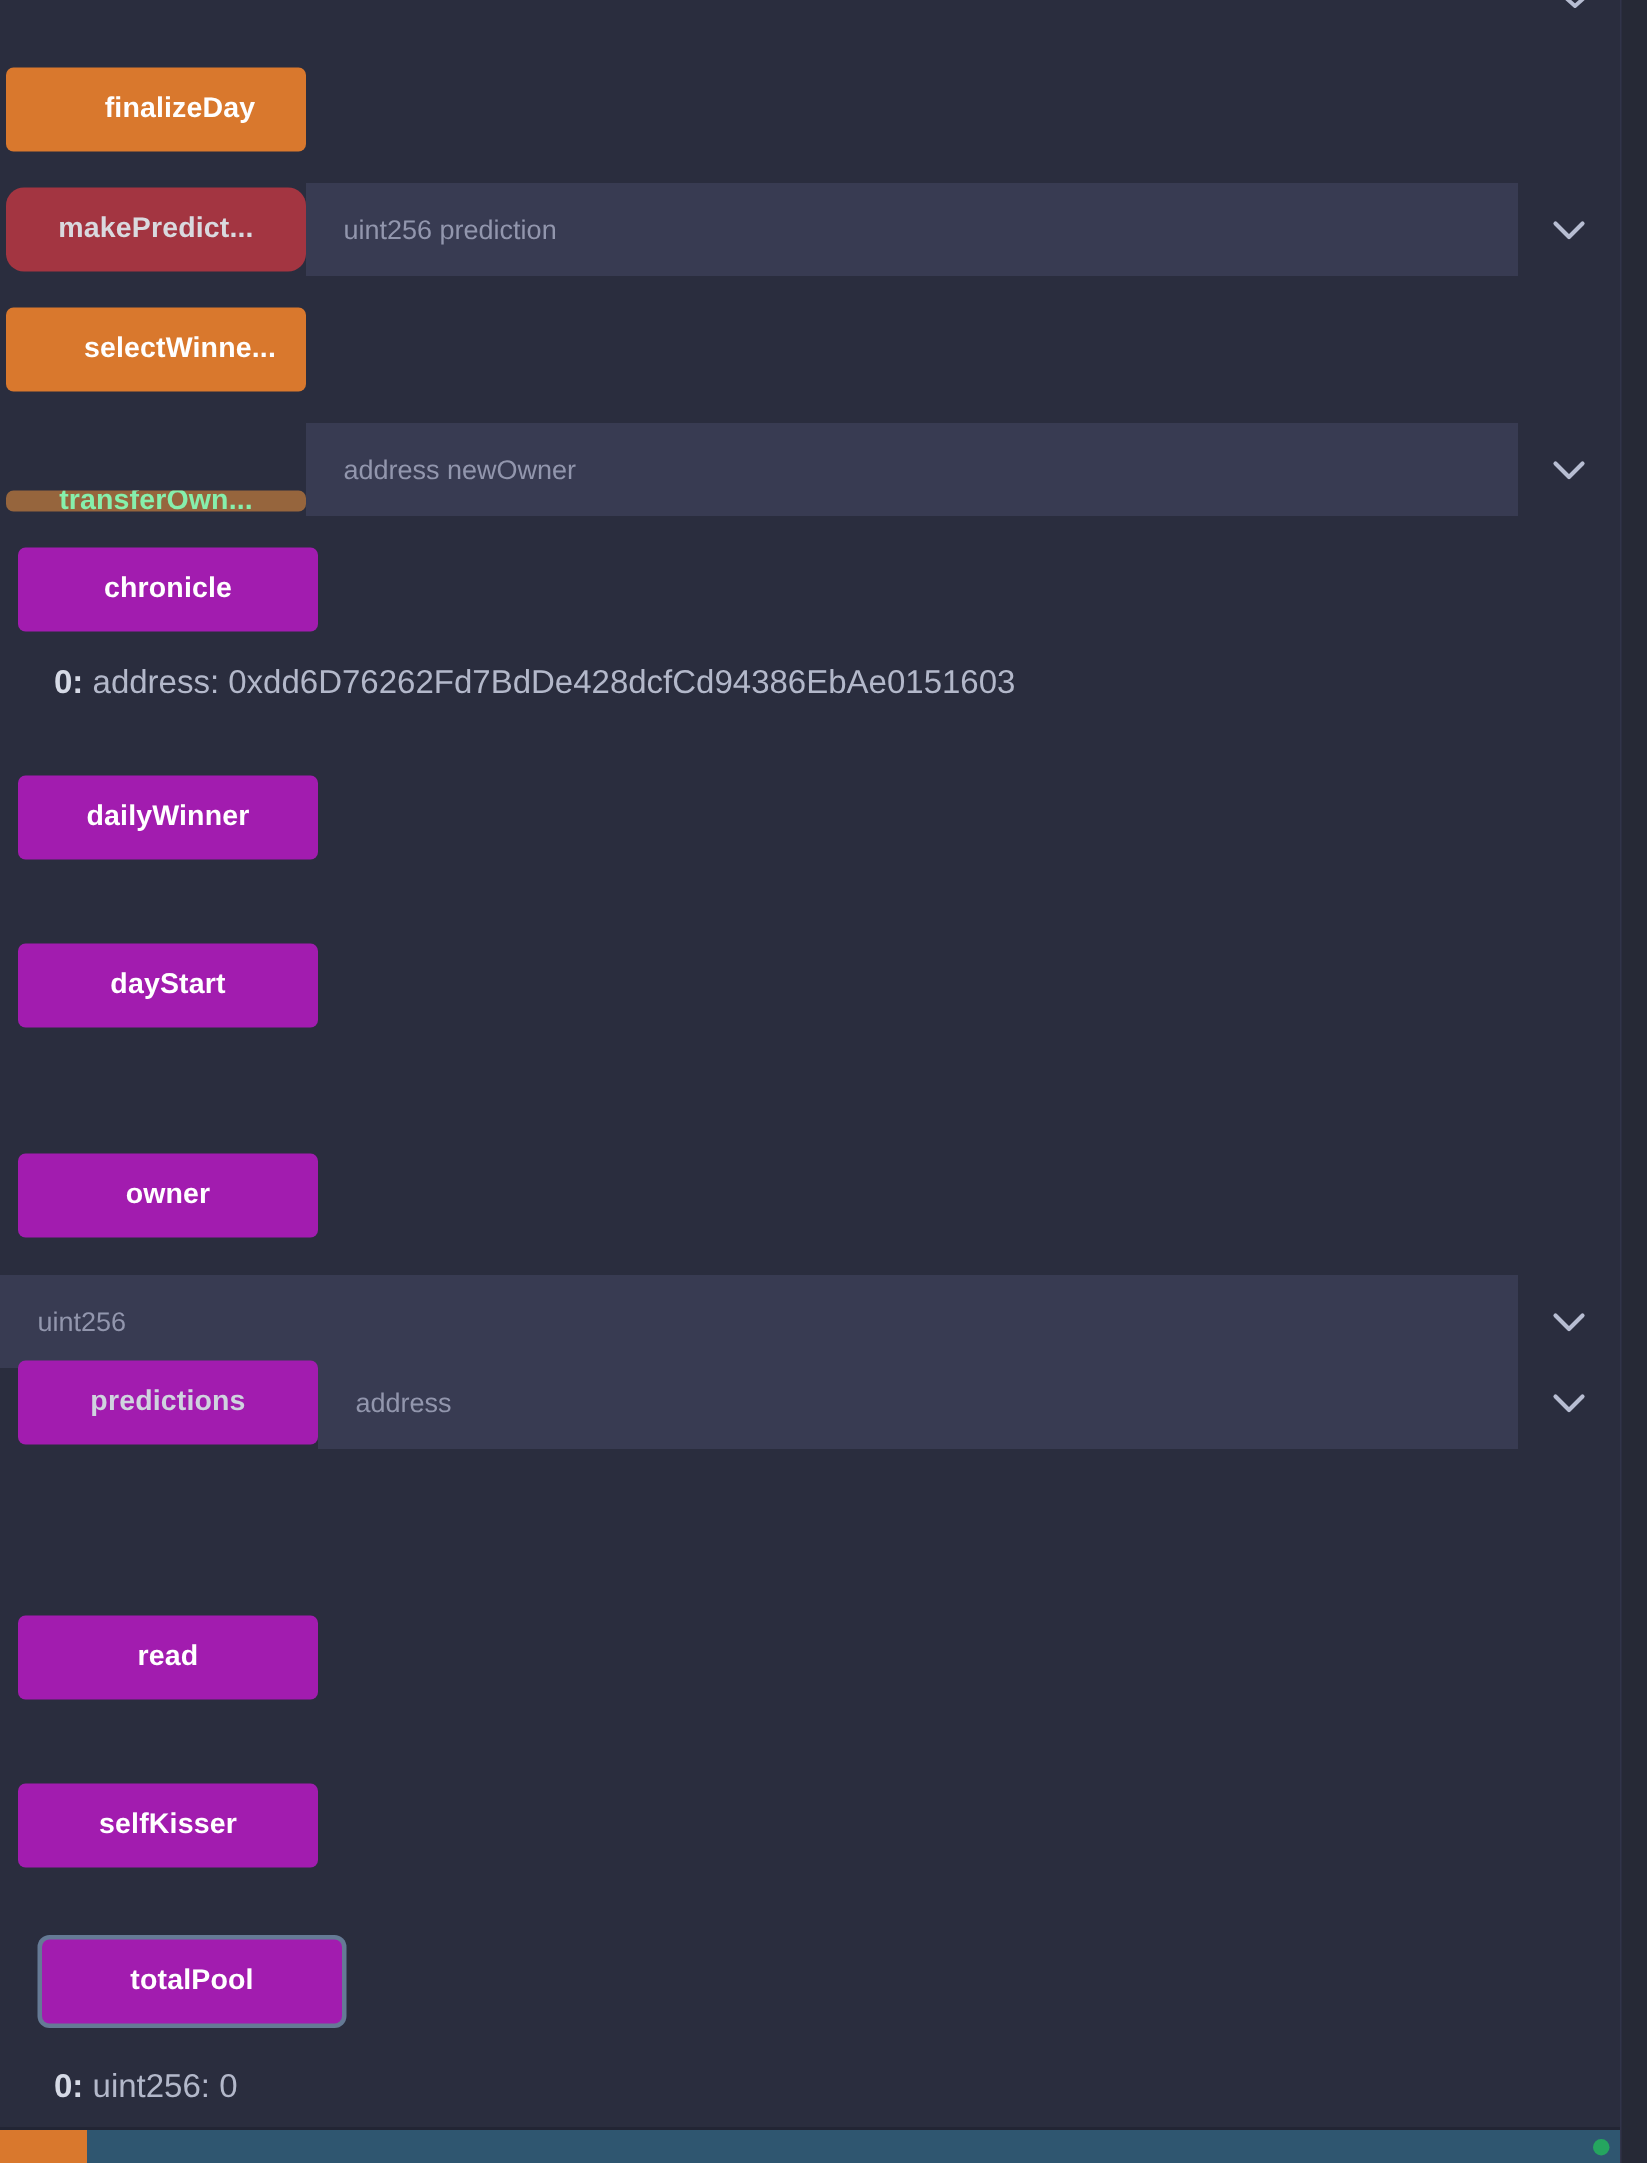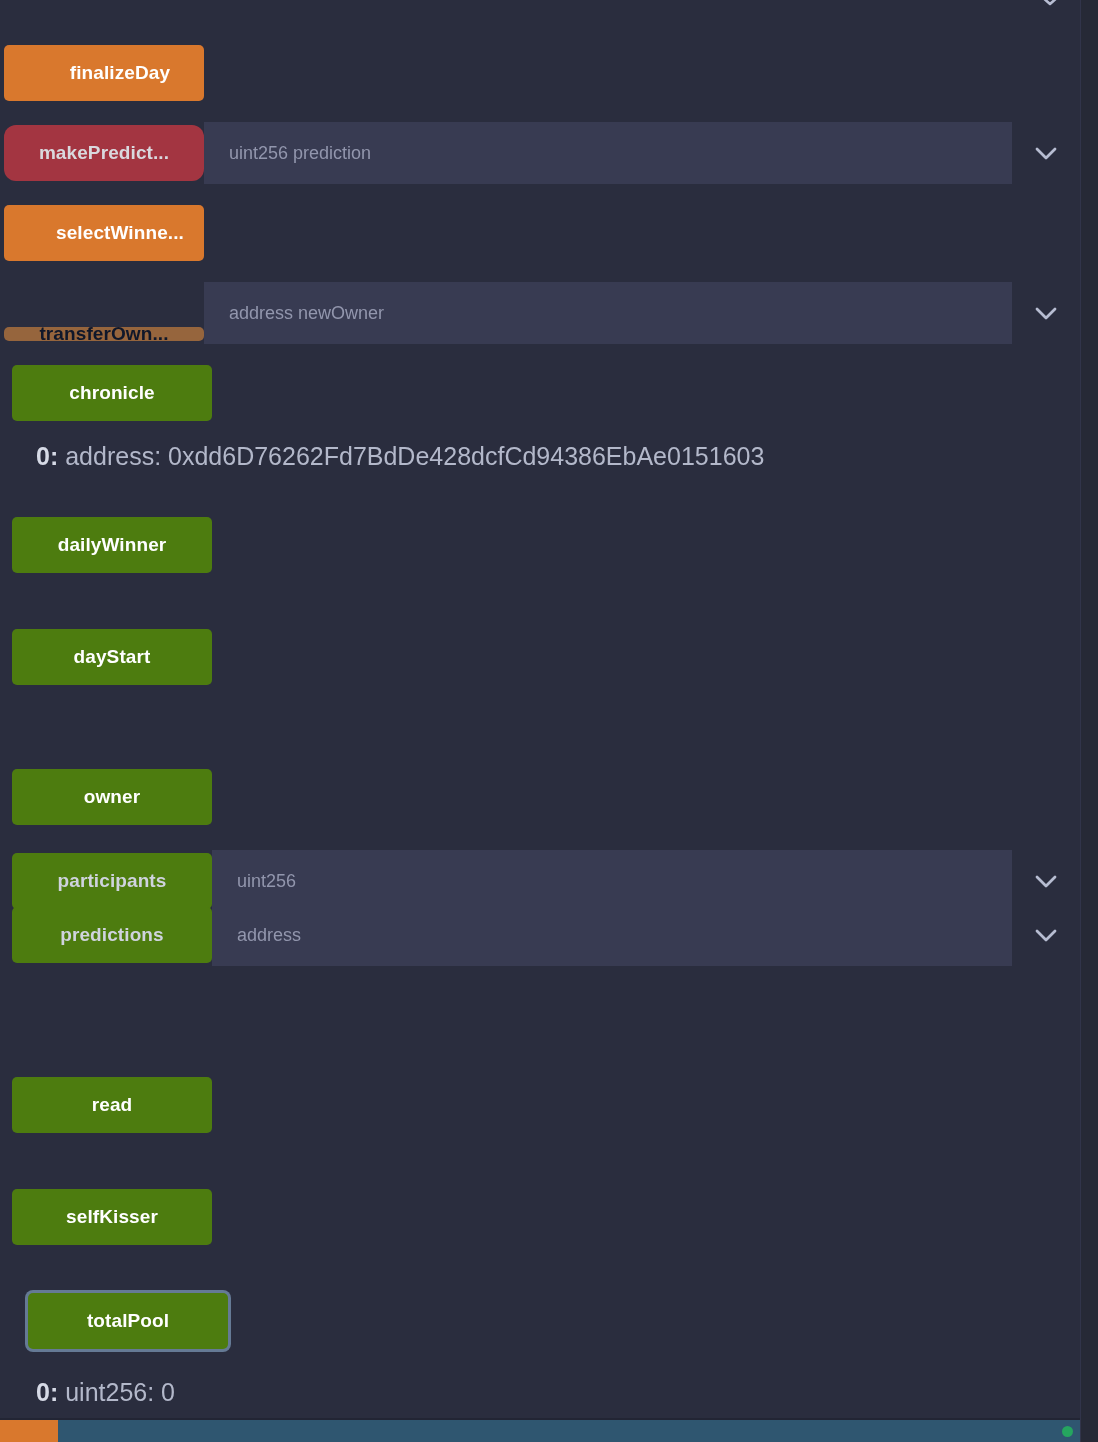--- a/index.html
+++ b/index.html
@@ -72,23 +72,23 @@
     display: flex;
     align-items: center;
     justify-content: center;
   }
 
   
   .fn-btn.orange      { background: #d9782d; padding-left: 32px; }
   
   .fn-btn.red         { background: #a33541; color: #d9d9de; border-radius: 12px; }
   
-  .fn-btn.brown       { background: #96653d; color: #0f172a; margin-top: 45px; }
-  
-  .fn-btn.blue        { background: #4d7c0f; margin-left: 12px; }
+  .fn-btn.brown       { background: #96653d; color: #86efac; margin-top: 45px; }
+  
+  .fn-btn.blue        { background: #a21caf; margin-left: 12px; }
   .fn-btn.blue.muted  { color: #cfd3de; }
 
   
   .fn-btn.focused {
     box-shadow: 0 0 0 3px rgba(150,185,220,0.55);
   }
 
   .fn-input-wrap {
     flex: 1;
     display: flex;
@@ -123,21 +123,21 @@
     cursor: pointer;
   }
   .expand-chevron svg { display: block; }
 
   
   .fn-result {
     position: absolute;
     left: 36px;
     color: #b3b8ca;
     font-family: "Liberation Sans", sans-serif;
-    font-size: 25px;
+    font-size: 22px;
     white-space: nowrap;
   }
   .fn-result .idx {
     color: #d6dae6;
     font-weight: bold;
   }
 
   
   .status-bar {
     position: absolute;
@@ -242,21 +242,20 @@
       <div class="fn-row" style="top: 514px;">
         <button class="fn-btn blue">dailyWinner</button>
       </div>
       <div class="fn-row" style="top: 626px;">
         <button class="fn-btn blue">dayStart</button>
       </div>
       <div class="fn-row" style="top: 766px;">
         <button class="fn-btn blue">owner</button>
       </div>
       <div class="fn-row" style="top: 850px;">
-        <button class="fn-btn blue muted">participants</button>
         <div class="fn-input-wrap">
           <input type="text" class="fn-input" placeholder="uint256" style="">
         </div>
         <div class="expand-chevron">
           <svg width="30" height="20" viewBox="0 0 30 20" fill="none" stroke="currentColor" stroke-width="2.8" stroke-linecap="round" stroke-linejoin="round">
             <polyline points="6,6 15,15 24,6"></polyline>
           </svg>
         </div>
       </div>
       <div class="fn-row" style="top: 904px;">

